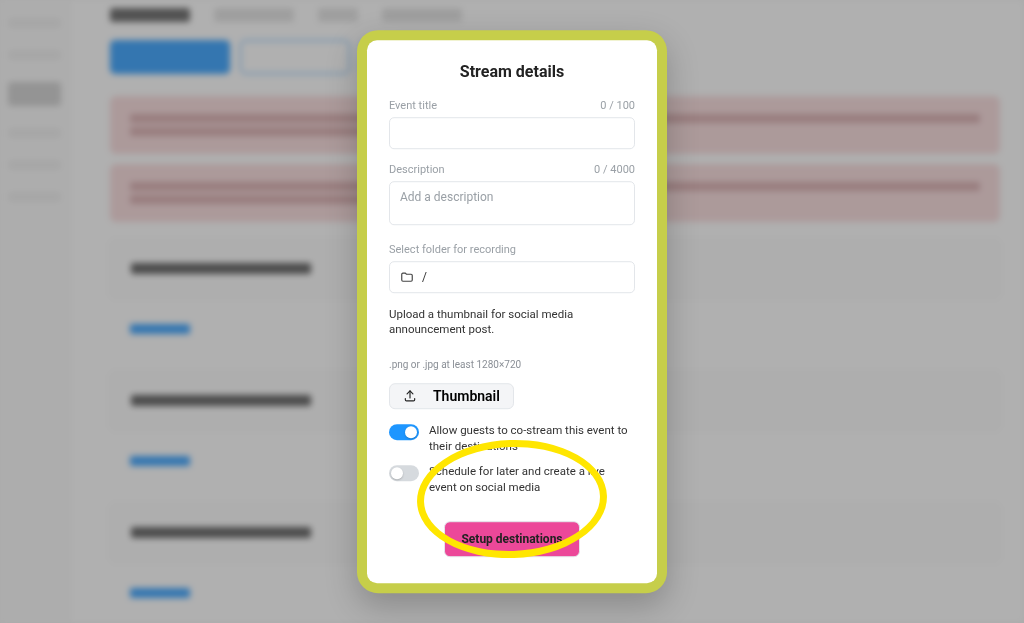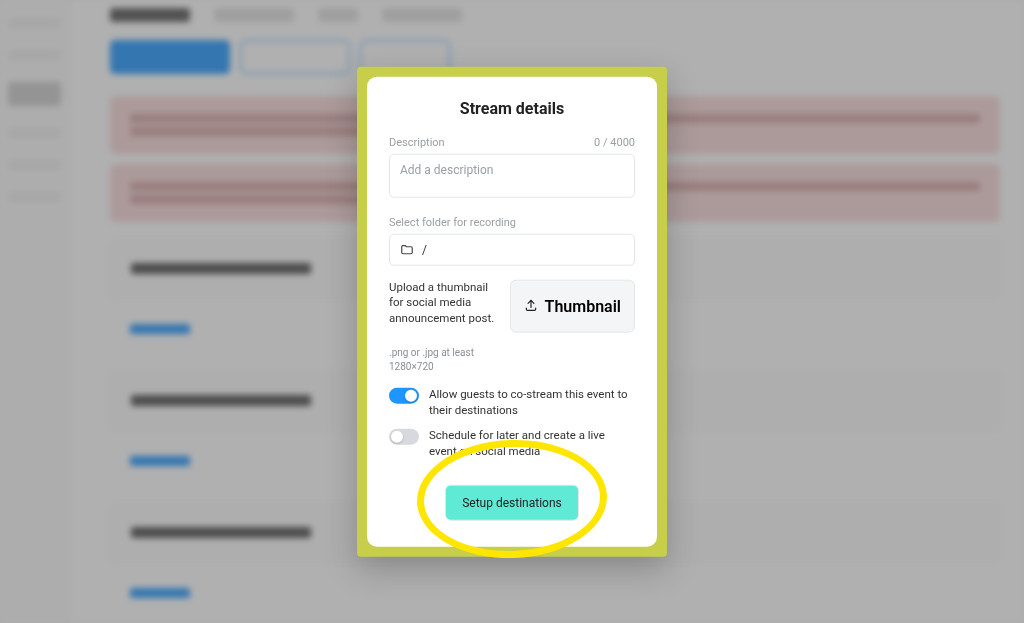--- a/index.html
+++ b/index.html
@@ -57,21 +57,21 @@
 
   
   .dim-overlay {
     position: absolute; inset: 0; background: rgba(80,80,80,0.45);
   }
 
   
   .modal-wrap {
     position: absolute; left: 50%; top: 50%; transform: translate(-50%, -50%);
     background: #c6ce4a; 
-    padding: 10px; border-radius: 4px;
+    padding: 10px; border-radius: 21px;
     box-shadow: 0 12px 32px rgba(0,0,0,0.22);
   }
   .modal {
     width: 290px; background: #fff; border-radius: 10px;
     padding: 22px 22px 26px 22px;
   }
   .modal h2 {
     text-align: center; font-size: 16px; font-weight: 700; color: #222;
     margin-bottom: 18px;
   }
@@ -87,28 +87,28 @@
   .textarea { resize: none; height: 44px; }
   .textarea::placeholder { color: #9aa0a6; }
   .block { margin-bottom: 14px; }
   .folder-input {
     display: flex; align-items: center; gap: 8px;
   }
   .folder-input svg { width: 14px; height: 14px; flex: 0 0 14px; }
   .folder-path { font-size: 12px; color: #333; }
 
   .thumb-row {
-    display: flex; gap: 12px; align-items: flex-start; margin-bottom: 14px;
+    display: flex; gap: 12px; align-items: flex-start; margin-bottom: 14px; flex-direction: column;
   }
   .thumb-text { flex: 1; font-size: 11.5px; color: #333; line-height: 1.35; }
   .thumb-sub { font-size: 10px; color: #8a8f96; margin-top: 20px; display: block; }
   .thumb-btn {
-    flex: 0 0 auto; display: flex; align-items: center; gap: 7px;
+    flex: 0 0 auto; display: flex; align-items: center; gap: 16px;
     background: #f4f5f7; border: 1px solid #e3e6ea; border-radius: 6px;
-    padding: 16px 13px; font-size: 16px; font-weight: 600; cursor: pointer;
+    padding: 4px 13px; font-size: 14px; font-weight: 600; cursor: pointer;
   }
   .thumb-btn svg { width: 14px; height: 14px; }
 
   .toggle-row {
     display: flex; gap: 10px; align-items: flex-start; margin-bottom: 10px;
   }
   .toggle {
     flex: 0 0 30px; width: 30px; height: 16px; border-radius: 10px;
     background: #d6dade; position: relative; cursor: pointer;
     margin-top: 1px;
@@ -117,22 +117,22 @@
     content: ""; position: absolute; top: 2px; left: 2px;
     width: 12px; height: 12px; background: #fff; border-radius: 50%;
     box-shadow: 0 1px 2px rgba(0,0,0,.2);
   }
   .toggle.on { background: #1e96ff; }
   .toggle.on::after { left: auto; right: 2px; }
   .toggle-label { font-size: 11.5px; color: #333; line-height: 1.35; }
 
   .setup-row { text-align: center; margin-top: 26px; position: relative; }
   .setup-btn {
-    display: inline-block; background: #5eead4; border: 1px solid #e3e6ea;
-    border-radius: 6px; padding: 10px 16px; font-size: 12px; font-weight: 400;
+    display: inline-block; background: #ec4899; border: 1px solid #e3e6ea;
+    border-radius: 6px; padding: 10px 16px; font-size: 12px; font-weight: 700;
     color: #222; cursor: pointer;
   }
 
   
   .ellipse {
     position: absolute;
     left: 50%; top: calc(50% + 187px);
     transform: translate(-50%, -50%) rotate(-2deg);
     width: 190px; height: 118px;
     border: 7px solid #ffe600;
@@ -198,20 +198,27 @@
     </div>
   </div>
 </div>
 
 <div class="dim-overlay"></div>
 
 <div class="modal-wrap">
   <div class="modal">
     <h2>Stream details</h2>
 
+    <div class="block">
+      <div class="field-row">
+        <span>Event title</span>
+        <span>0 / 100</span>
+      </div>
+      <input class="input" type="text" value="" style="">
+    </div>
 
     <div class="block">
       <div class="field-row">
         <span>Description</span>
         <span>0 / 4000</span>
       </div>
       <textarea class="textarea" placeholder="Add a description" style=""></textarea>
     </div>
 
     <div class="block">

